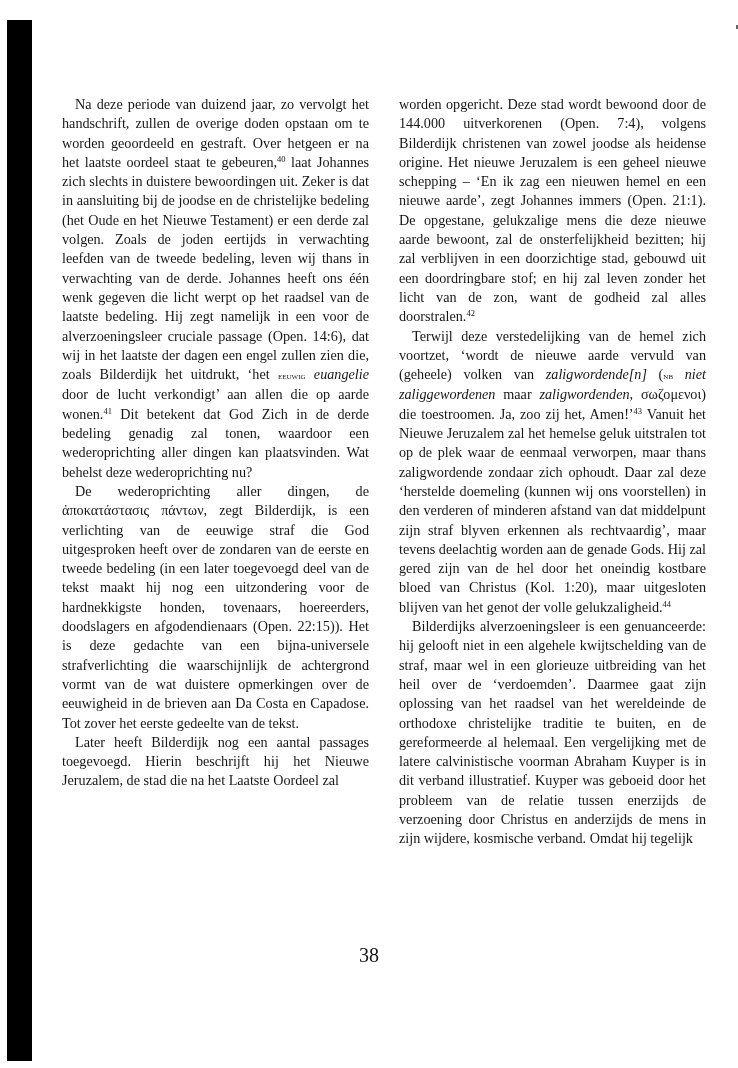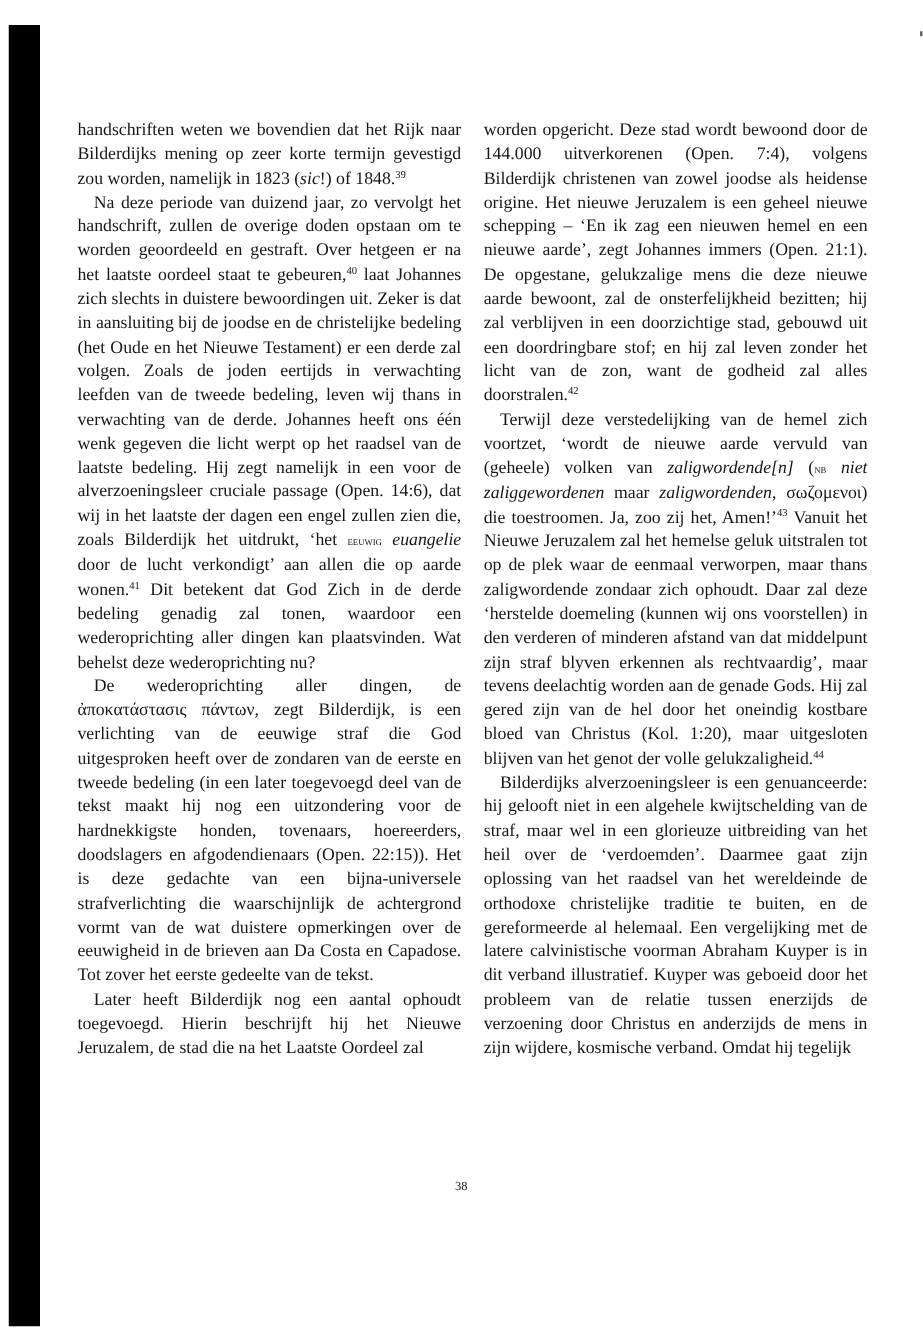--- a/index.html
+++ b/index.html
@@ -3,40 +3,39 @@
 <meta charset="utf-8">
 <style>
   html, body { margin: 0; padding: 0; background: #ffffff; }
   body { width: 738px; height: 1068px; position: relative; overflow: hidden;
          font-family: "Liberation Serif", "DejaVu Serif", serif; color: #161616; }
   .binding-bar { position: absolute; left: 7px; top: 20px; width: 25px; height: 1041px; background: #000; }
   .corner-mark { position: absolute; left: 736px; top: 25px; width: 2px; height: 4px; background: #666; }
   .column { position: absolute; top: 95px; width: 307px; font-size: 14.2px; line-height: 19.3px;
             text-align: justify; }
   .col-left { left: 62px; }
-  .col-right { left: 387px; }
+  .col-right { left: 399px; }
   .col-right { width: 307px; }
   p { margin: 0; text-indent: 0; }
   p.indent { text-indent: 13px; }
   sup { font-size: 8.5px; line-height: 0; vertical-align: 5px; }
   .sc { font-variant: small-caps; font-size: 10px; }
   .it { font-style: italic; }
-  .page-number { position: absolute; top: 944px; left: 0; width: 738px; text-align: center; font-size: 10px; }
+  .page-number { position: absolute; top: 944px; left: 0; width: 738px; text-align: center; font-size: 20px; }
 </style>
 </head>
 <body>
 
 <div class="binding-bar"></div>
 <div class="corner-mark"></div>
 
 <div class="column col-left">
-    <p><span>handschriften weten we bovendien dat het Rijk naar Bilderdijks mening op zeer korte termijn gevestigd zou worden, namelijk in 1823 (</span><span class="it">sic</span><span>!) of 1848.</span><sup>39</sup></p>
     <p class="indent"><span>Na deze periode van duizend jaar, zo vervolgt het handschrift, zullen de overige doden opstaan om te worden geoordeeld en gestraft. Over hetgeen er na het laatste oordeel staat te gebeuren,</span><sup>40</sup><span> laat Johannes zich slechts in duistere bewoordingen uit. Zeker is dat in aansluiting bij de joodse en de christelijke bedeling (het Oude en het Nieuwe Testament) er een derde zal volgen. Zoals de joden eertijds in verwachting leefden van de tweede bedeling, leven wij thans in verwachting van de derde. Johannes heeft ons één wenk gegeven die licht werpt op het raadsel van de laatste bedeling. Hij zegt namelijk in een voor de alverzoeningsleer cruciale passage (Open. 14:6), dat wij in het laatste der dagen een engel zullen zien die, zoals Bilderdijk het uitdrukt, ‘het </span><span class="sc">eeuwig</span><span> </span><span class="it">euangelie</span><span> door de lucht verkondigt’ aan allen die op aarde wonen.</span><sup>41</sup><span> Dit betekent dat God Zich in de derde bedeling genadig zal tonen, waardoor een wederoprichting aller dingen kan plaatsvinden. Wat behelst deze wederoprichting nu?</span></p>
     <p class="indent"><span>De wederoprichting aller dingen, de ἀποκατάστασις πάντων, zegt Bilderdijk, is een verlichting van de eeuwige straf die God uitgesproken heeft over de zondaren van de eerste en tweede bedeling (in een later toegevoegd deel van de tekst maakt hij nog een uitzondering voor de hardnekkigste honden, tovenaars, hoereerders, doodslagers en afgodendienaars (Open. 22:15)). Het is deze gedachte van een bijna-universele strafverlichting die waarschijnlijk de achtergrond vormt van de wat duistere opmerkingen over de eeuwigheid in de brieven aan Da Costa en Capadose. Tot zover het eerste gedeelte van de tekst.</span></p>
-    <p class="indent"><span>Later heeft Bilderdijk nog een aantal ophoudt toegevoegd. Hierin beschrijft hij het Nieuwe Jeruzalem, de stad die na het Laatste Oordeel zal</span></p>
+    <p class="indent"><span>Later heeft Bilderdijk nog een aantal passages toegevoegd. Hierin beschrijft hij het Nieuwe Jeruzalem, de stad die na het Laatste Oordeel zal</span></p>
   </div>
 <div class="column col-right">
     <p><span>worden opgericht. Deze stad wordt bewoond door de 144.000 uitverkorenen (Open. 7:4), volgens Bilderdijk christenen van zowel joodse als heidense origine. Het nieuwe Jeruzalem is een geheel nieuwe schepping – ‘En ik zag een nieuwen hemel en een nieuwe aarde’, zegt Johannes immers (Open. 21:1). De opgestane, gelukzalige mens die deze nieuwe aarde bewoont, zal de onsterfelijkheid bezitten; hij zal verblijven in een doorzichtige stad, gebouwd uit een doordringbare stof; en hij zal leven zonder het licht van de zon, want de godheid zal alles doorstralen.</span><sup>42</sup></p>
     <p class="indent"><span>Terwijl deze verstedelijking van de hemel zich voortzet, ‘wordt de nieuwe aarde vervuld van (geheele) volken van </span><span class="it">zaligwordende[n]</span><span> (</span><span class="sc">nb</span><span> </span><span class="it">niet zaliggewordenen</span><span> maar </span><span class="it">zaligwordenden</span><span>, σωζομενοι) die toestroomen. Ja, zoo zij het, Amen!’</span><sup>43</sup><span> Vanuit het Nieuwe Jeruzalem zal het hemelse geluk uitstralen tot op de plek waar de eenmaal verworpen, maar thans zaligwordende zondaar zich ophoudt. Daar zal deze ‘herstelde doemeling (kunnen wij ons voorstellen) in den verderen of minderen afstand van dat middelpunt zijn straf blyven erkennen als rechtvaardig’, maar tevens deelachtig worden aan de genade Gods. Hij zal gered zijn van de hel door het oneindig kostbare bloed van Christus (Kol. 1:20), maar uitgesloten blijven van het genot der volle gelukzaligheid.</span><sup>44</sup></p>
     <p class="indent"><span>Bilderdijks alverzoeningsleer is een genuanceerde: hij gelooft niet in een algehele kwijtschelding van de straf, maar wel in een glorieuze uitbreiding van het heil over de ‘verdoemden’. Daarmee gaat zijn oplossing van het raadsel van het wereldeinde de orthodoxe christelijke traditie te buiten, en de gereformeerde al helemaal. Een vergelijking met de latere calvinistische voorman Abraham Kuyper is in dit verband illustratief. Kuyper was geboeid door het probleem van de relatie tussen enerzijds de verzoening door Christus en anderzijds de mens in zijn wijdere, kosmische verband. Omdat hij tegelijk</span></p>
   </div>
 
 <div class="page-number">38</div>
 
 </body></html>

